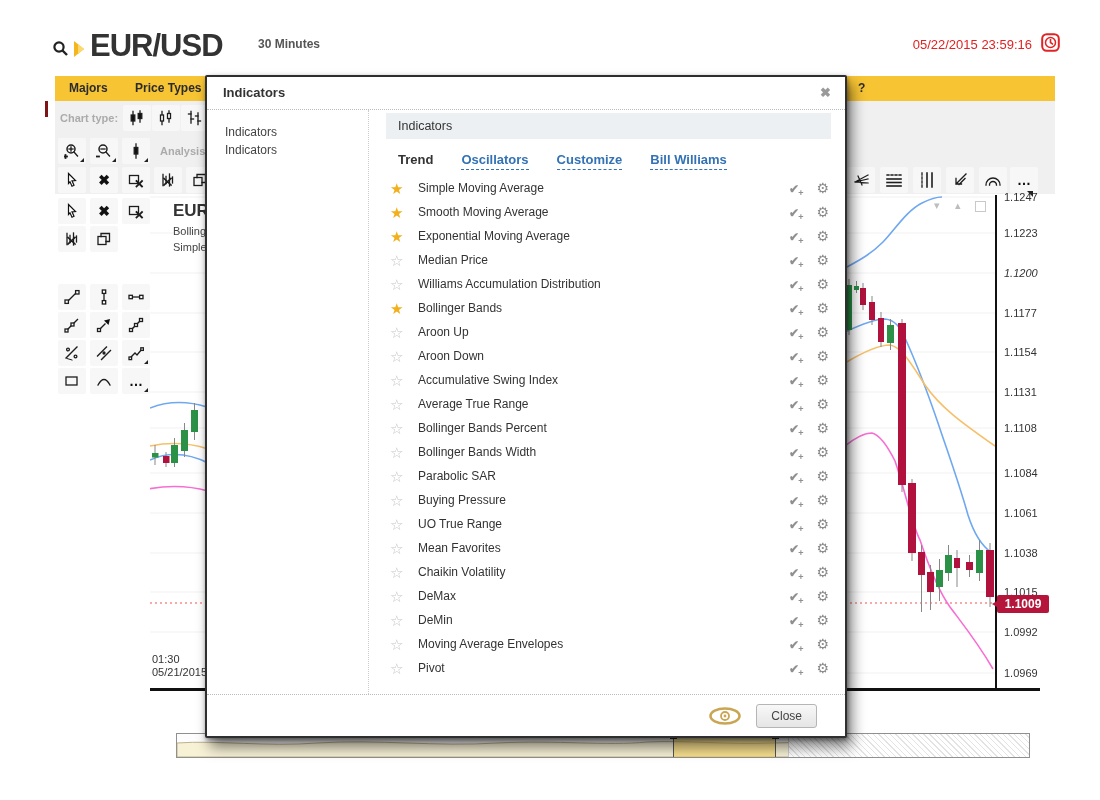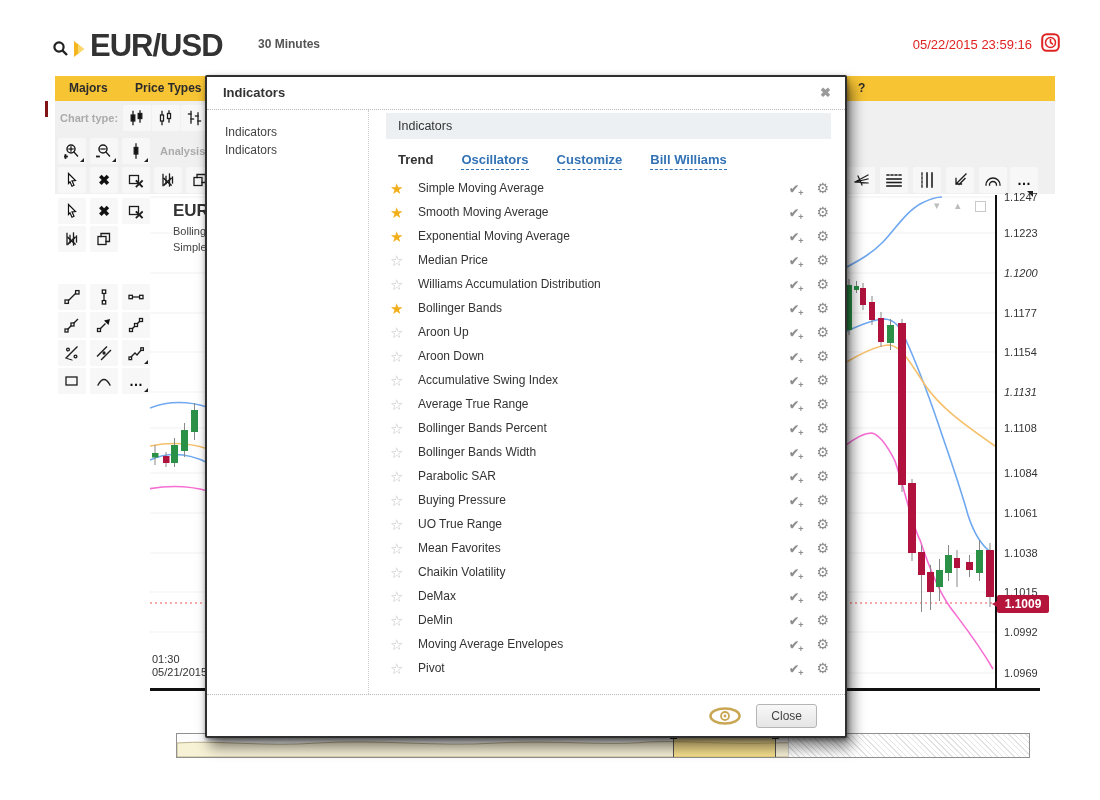--- a/index.html
+++ b/index.html
@@ -456,21 +456,21 @@
   <div class="axis-corner"></div>
 
   <div class="y-axis-line"></div>
   <div class="x-axis-line"></div>
   <div class="price-axis">
       <span class="price-label" style="top: 191px;">1.1247</span>
       <span class="price-label" style="top: 227px;">1.1223</span>
       <span class="price-label" style="top: 267px; font-style: italic;">1.1200</span>
       <span class="price-label" style="top: 307px;">1.1177</span>
       <span class="price-label" style="top: 346px;">1.1154</span>
-      <span class="price-label" style="top: 386px; font-style: italic;">1.1131</span>
+      <span class="price-label" style="top: 386px;">1.1131</span>
       <span class="price-label" style="top: 422px;">1.1108</span>
       <span class="price-label" style="top: 467px;">1.1084</span>
       <span class="price-label" style="top: 507px;">1.1061</span>
       <span class="price-label" style="top: 547px;">1.1038</span>
       <span class="price-label" style="top: 586px;">1.1015</span>
       <span class="price-label" style="top: 626px;">1.0992</span>
       <span class="price-label" style="top: 667px;">1.0969</span>
     </div>
   <div class="price-badge">1.1009</div>
   <div class="time-label">

